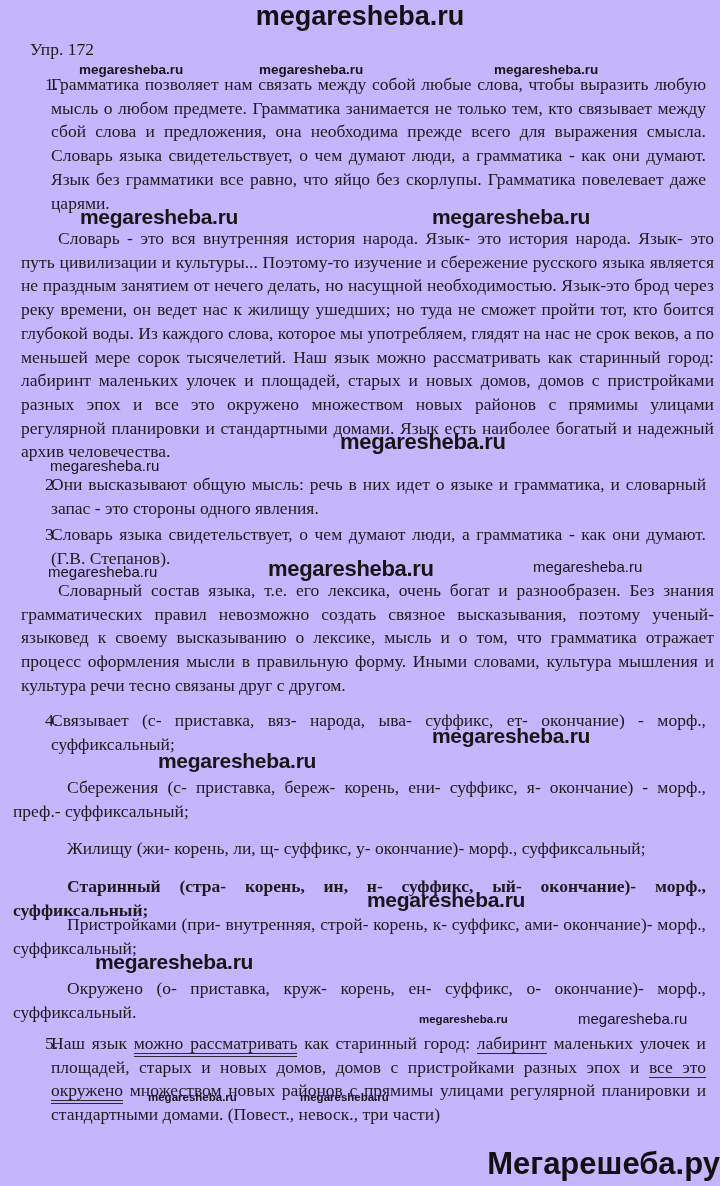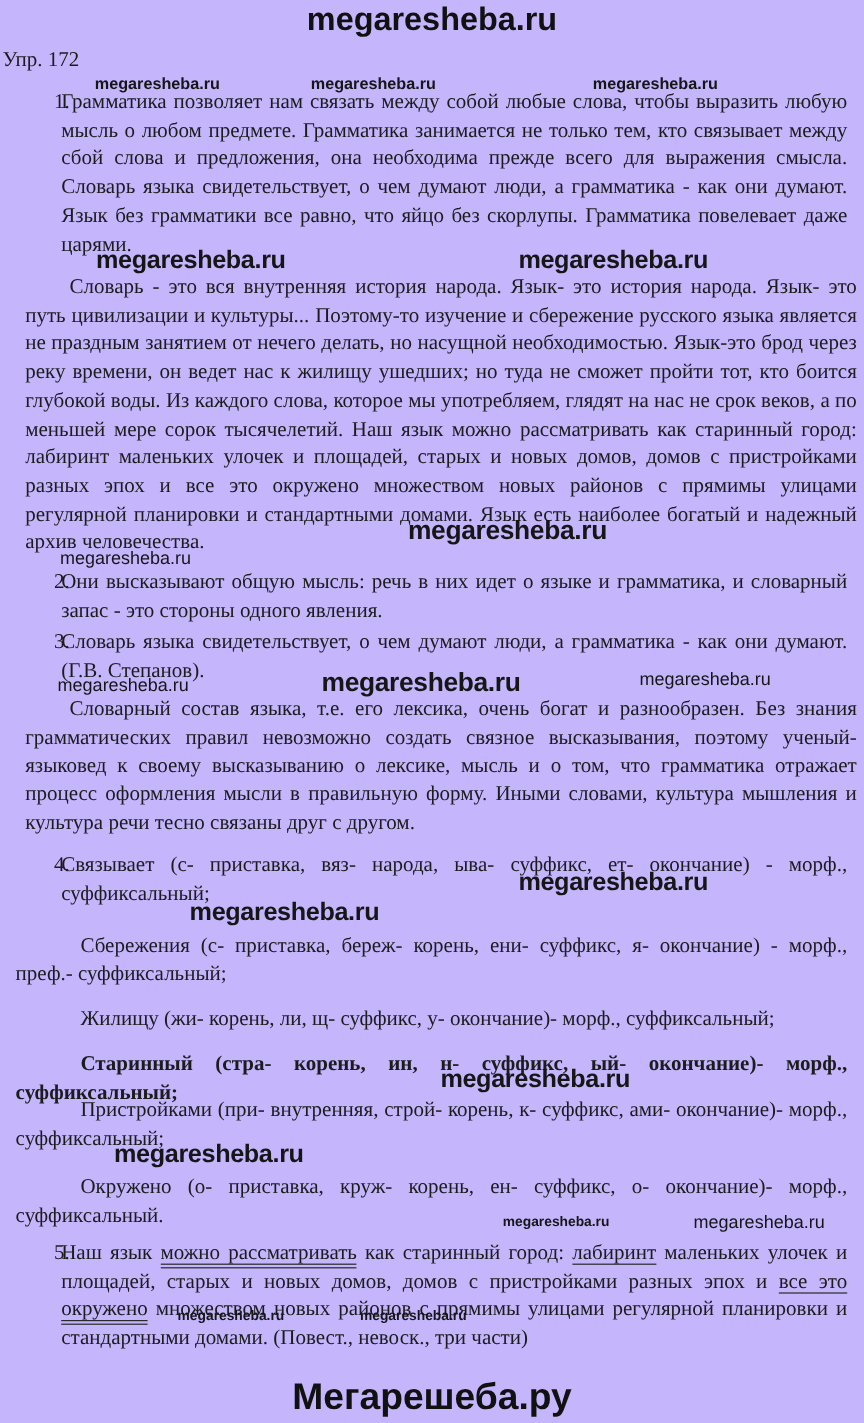--- a/index.html
+++ b/index.html
@@ -5,38 +5,38 @@
   html,body{margin:0;padding:0;background:#ffffff;}
   #page{
     position:relative;width:720px;height:1186px;background:#c4b5fd;overflow:hidden;
     font-family:"Liberation Serif", serif;color:#1c1c1c;
   }
   .abs{position:absolute;}
   .site-header{
     top:1px;left:0;width:720px;text-align:center;
     font-family:"Liberation Sans", sans-serif;font-weight:700;font-size:27px;color:#111;
   }
-  .exercise-label{top:39px;left:2px;font-size:17.5px;}
+  .exercise-label{top:39px;left:30px;font-size:17.5px;}
   .body-text{font-size:17.5px;line-height:23.7px;text-align:justify;}
   .quote{left:21px;width:693px;text-indent:37px;}
   .entry{left:13px;width:693px;text-indent:54px;}
   .oli{left:45px;width:661px;}
   .oli .num{position:absolute;left:0;top:0;}
   .oli .body{margin-left:6px;}
   .wm{
     font-family:"Liberation Sans", sans-serif;color:#161616;white-space:nowrap;
   }
   .wm-sm{font-size:13.5px;font-weight:600;}
   .wm-sm-reg{font-size:15px;font-weight:500;}
   .wm-lg{font-size:21px;font-weight:700;letter-spacing:-0.3px;}
   .wm-xs{font-size:11.5px;font-weight:700;}
   .u1{border-bottom:1.5px solid #2a2a2a;}
   .u2{border-bottom:4px double #2a2a2a;}
   .site-footer{
-    top:1146px;left:0;width:720px;text-align:center;
+    top:1146px;left:0;width:720px;text-align:right;
     font-family:"Liberation Sans", sans-serif;font-weight:700;font-size:31px;color:#111;
   }
 </style>
 </head>
 <body>
 
 <div id="page">
 
   <div class="abs site-header">megaresheba.ru</div>
 

